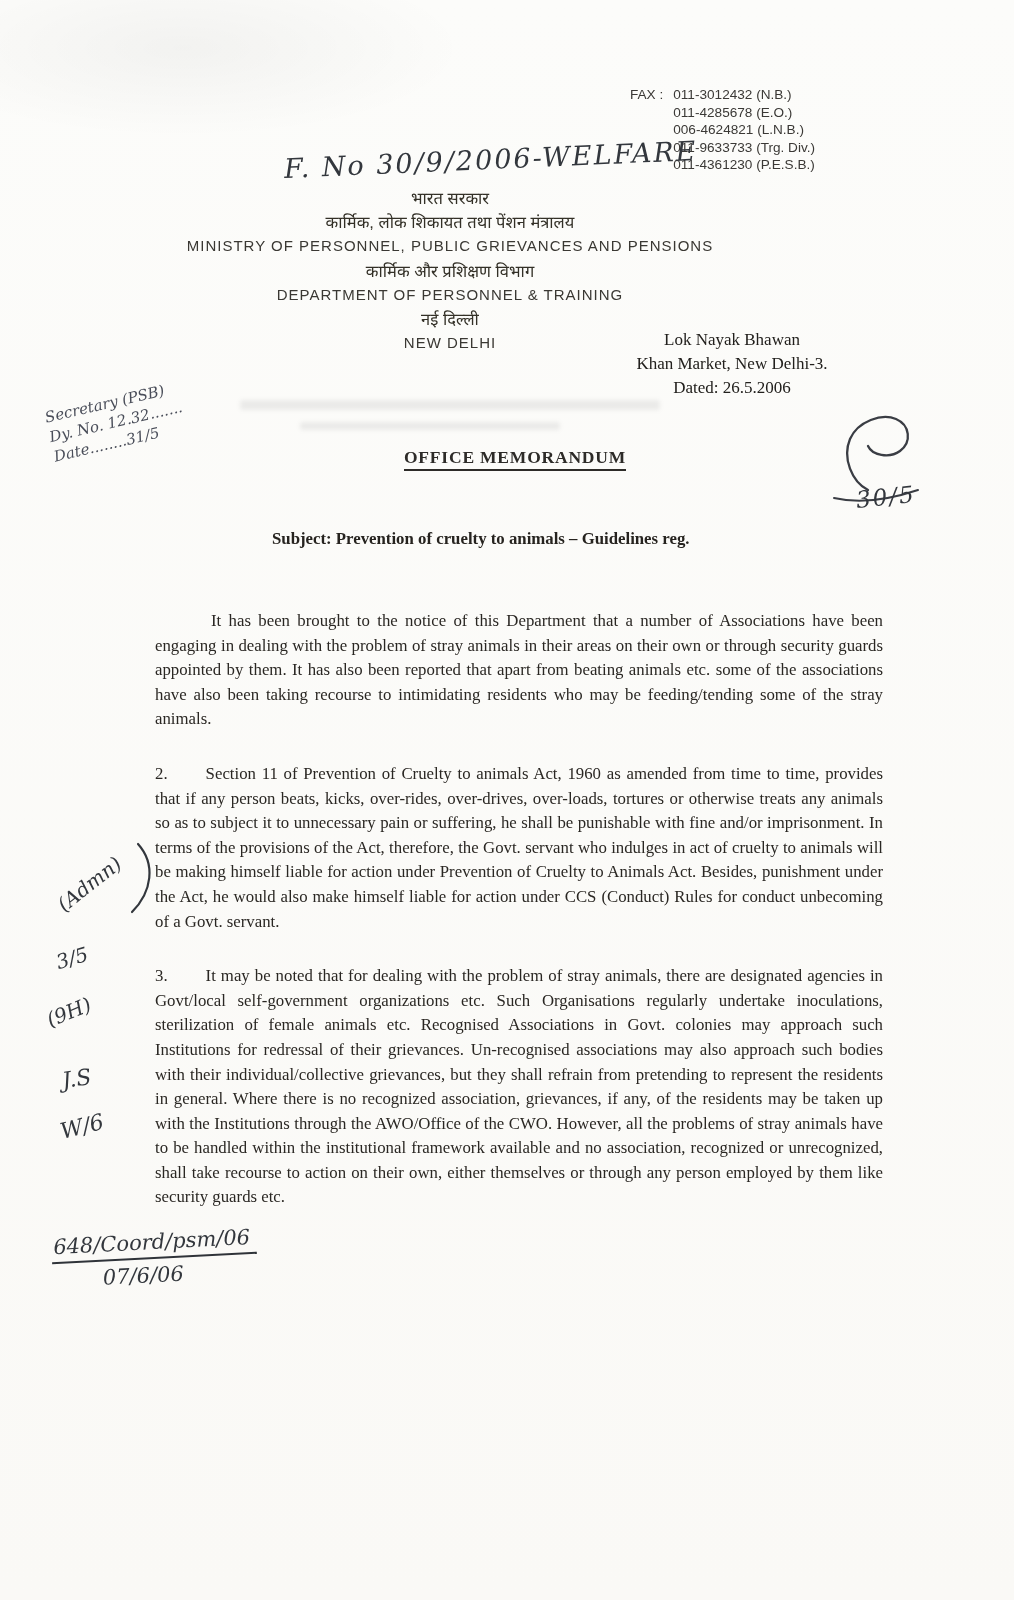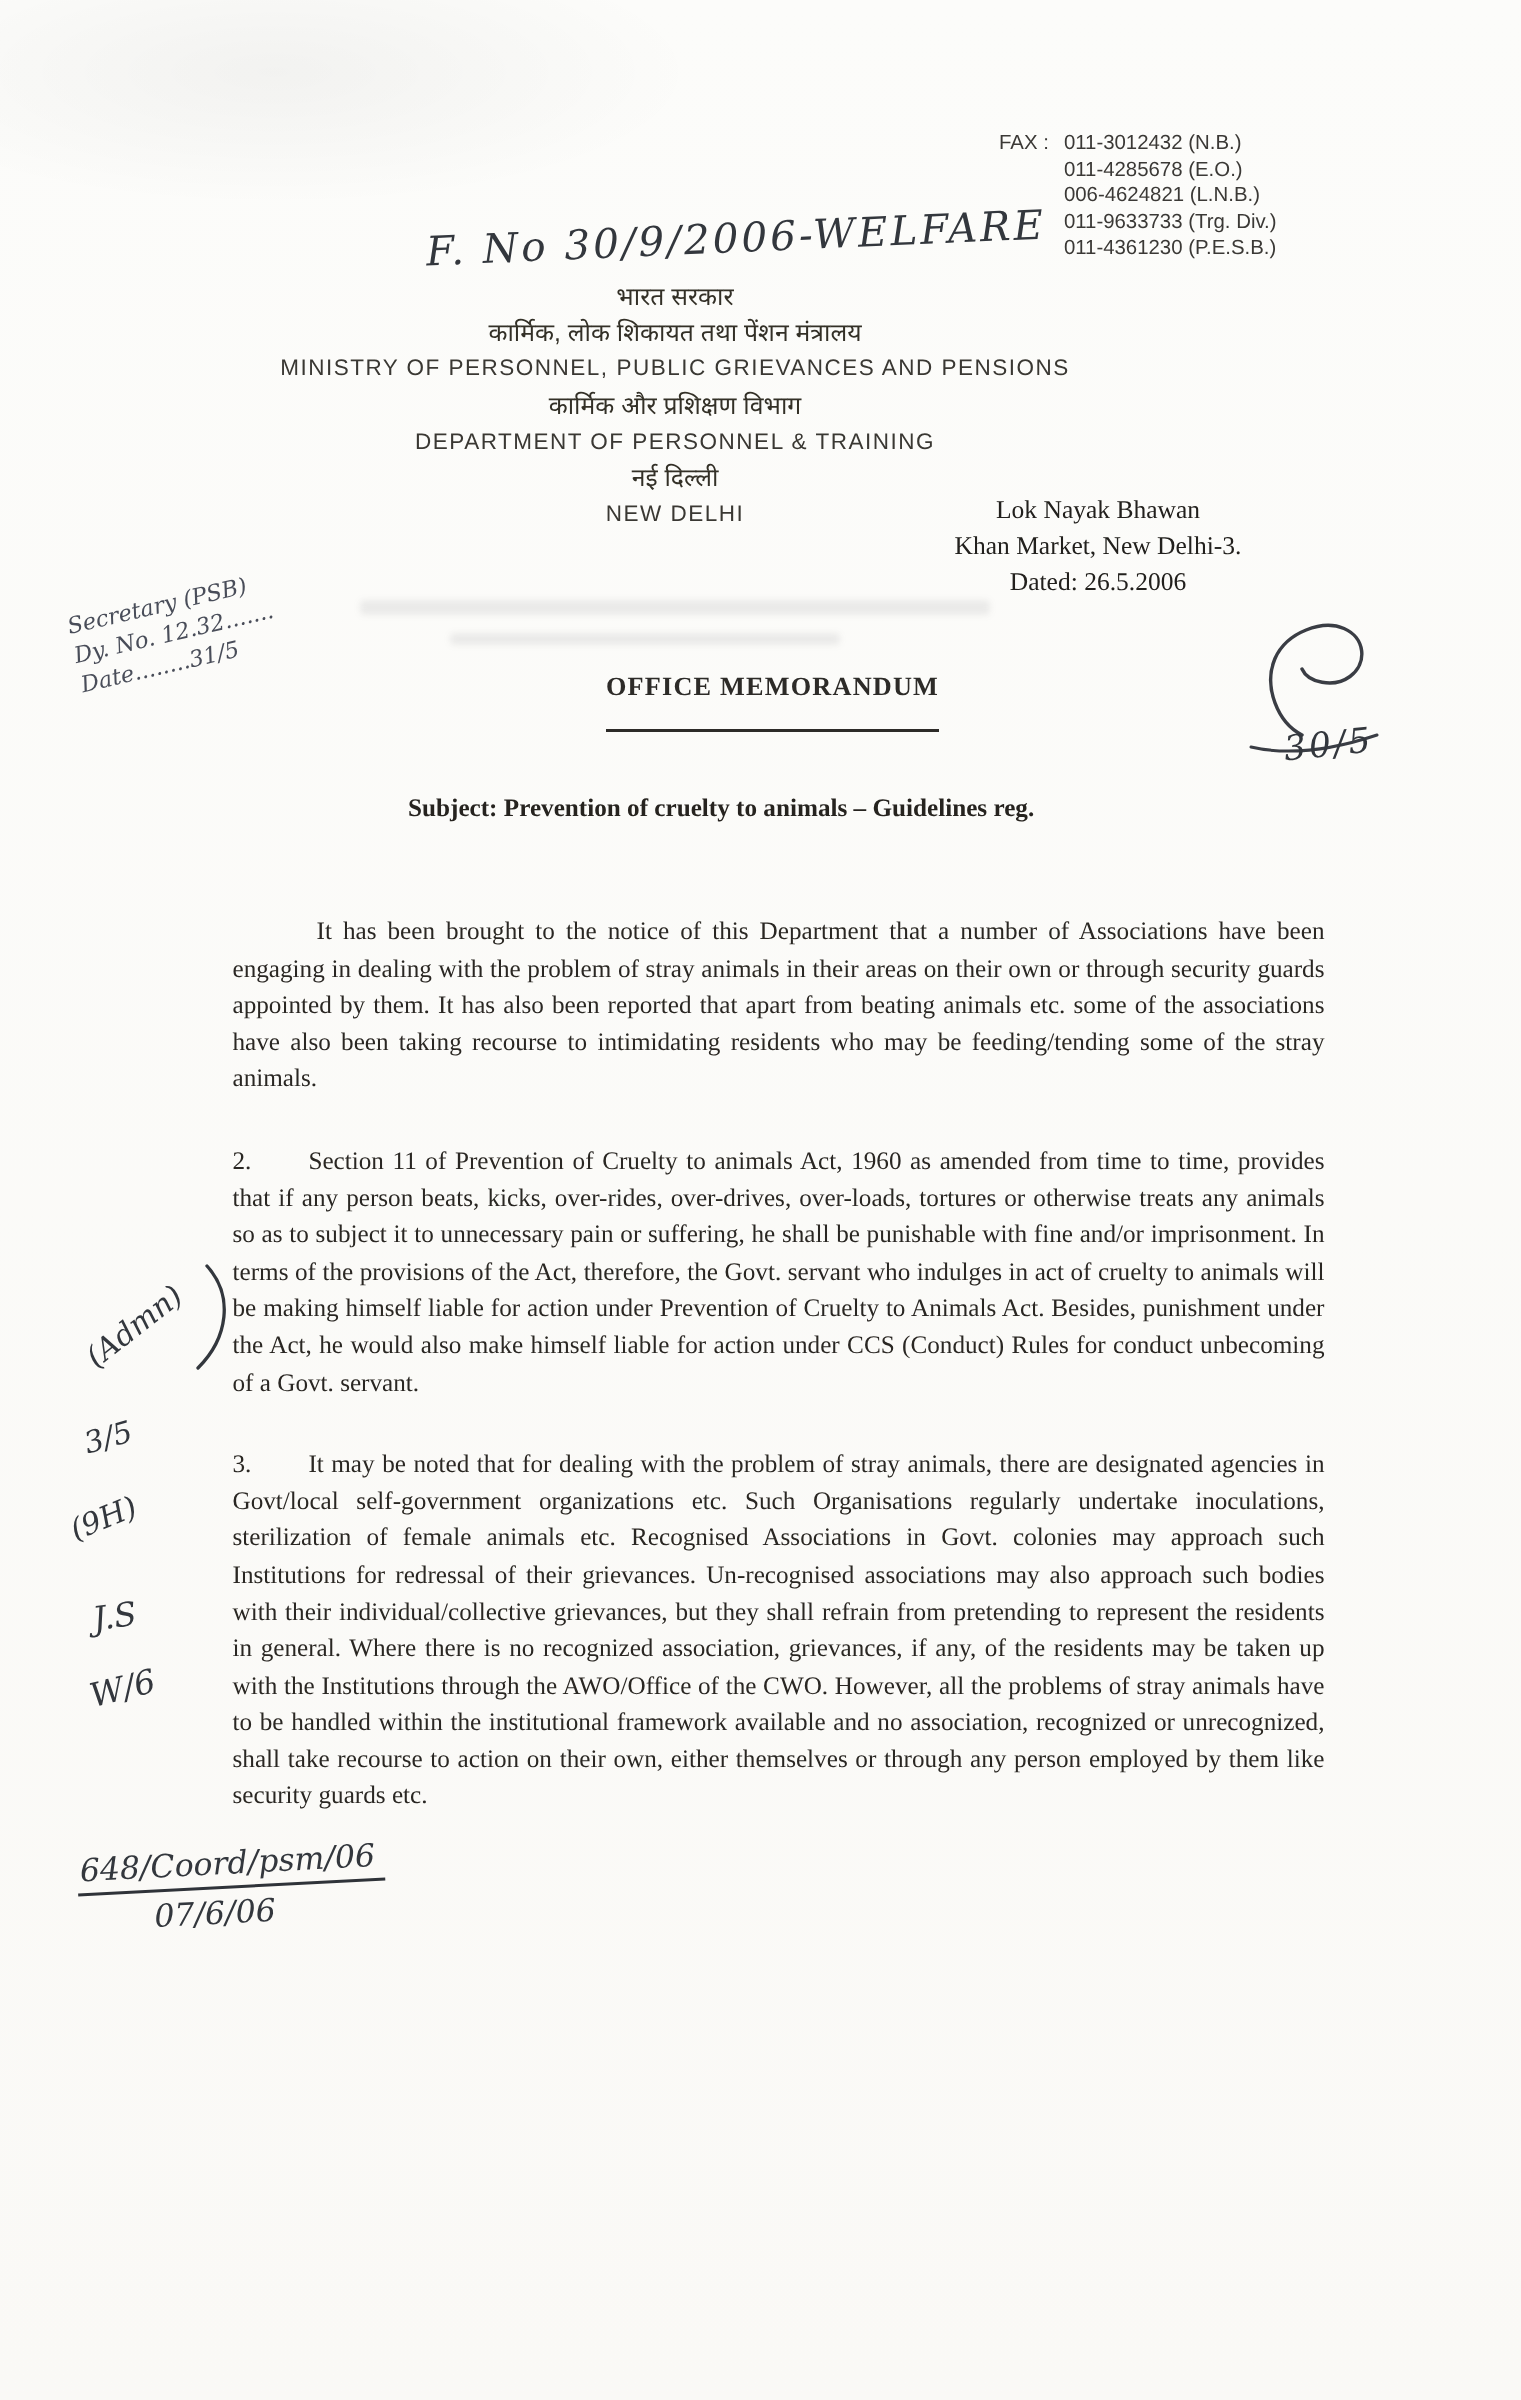--- a/index.html
+++ b/index.html
@@ -16,21 +16,21 @@
       radial-gradient(40% 8% at 18% 3%, rgba(0,0,0,0.04), transparent 70%),
       linear-gradient(#fcfcfa, #faf9f6);
     overflow:hidden;
   }
 
   
   .fax {
     position:absolute; left:630px; top:86px;
     display:flex; gap:10px;
     font-family:"Liberation Sans", sans-serif;
-    font-size:13.6px; color:#3b3936; line-height:17.5px;margin-left:36px;
+    font-size:13.6px; color:#3b3936; line-height:17.5px;
   }
   .fax-lines { display:flex; flex-direction:column;justify-content:space-between; }
 
   
   .hand {
     font-family:"DejaVu Serif", serif;
     font-style:italic;
     color:#33373d;
     white-space:nowrap;
   }
@@ -63,21 +63,21 @@
     transform:rotate(-13deg);
     font-size:15px; line-height:20px;
     color:rgba(48,52,66,0.88);
   }
 
   
   .title-row { position:absolute; left:0; top:447px; width:1030px; text-align:center; }
   .doc-title {
     display:inline-block;
     font-weight:bold; font-size:17.5px; letter-spacing:0.8px;
-    border-bottom:2.2px solid #2d2b28; padding-bottom:18px;
+    border-bottom:2.2px solid #2d2b28; padding-bottom:1px;
   }
 
   
   .sig { position:absolute; left:828px; top:410px; }
   .sig-initials {
     position:absolute; left:856px; top:484px;
     font-size:23px; transform:rotate(-6deg); letter-spacing:2px;
   }
 
   

